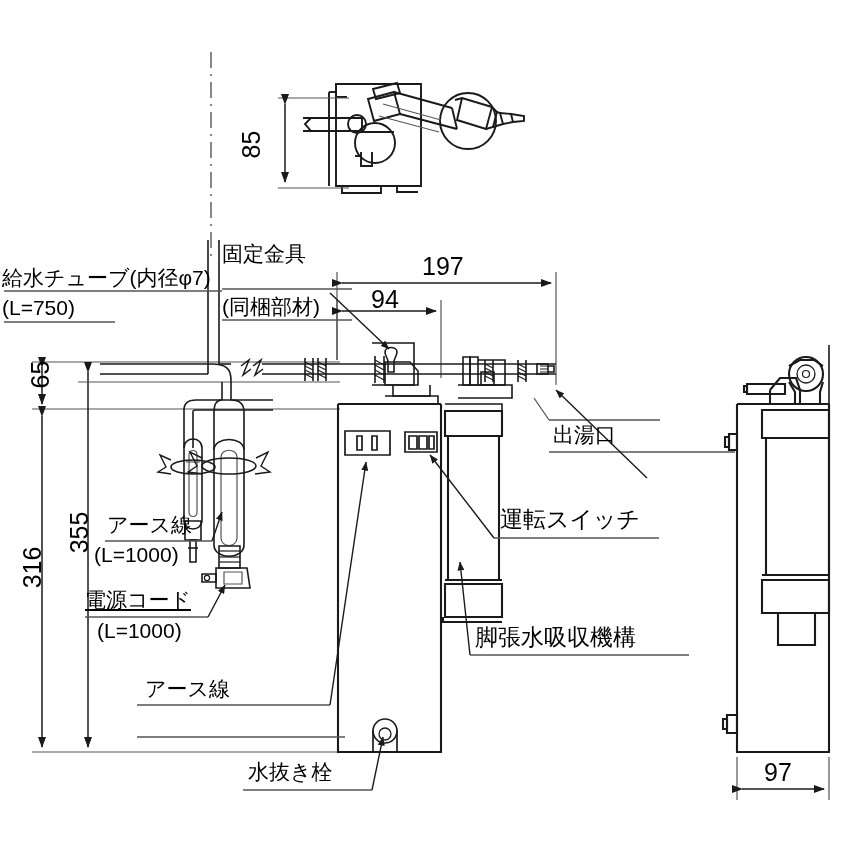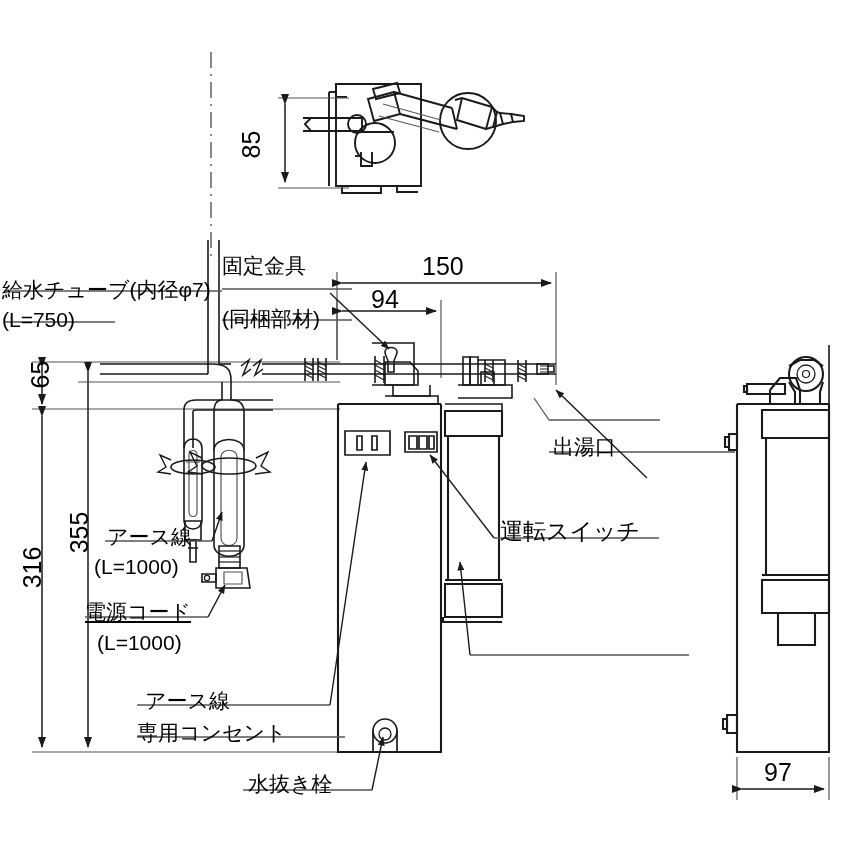--- a/index.html
+++ b/index.html
@@ -2,21 +2,21 @@
 <html><head>
 <meta charset="utf-8">
 <style>
   html,body{margin:0;padding:0;background:#ffffff;}
   body{width:864px;height:864px;overflow:hidden;
        font-family:"Liberation Sans","DejaVu Sans",sans-serif;color:#1a1a1a;}
   #root{position:relative;width:864px;height:864px;background:#fff;}
   svg{position:absolute;left:0;top:0;}
   .lbl{position:absolute;white-space:nowrap;color:#000;
        font-family:"Liberation Sans","DejaVu Sans",sans-serif;}
-  .jp{font-size:21px;letter-spacing:0px;margin-top:12px;}
+  .jp{font-size:21px;letter-spacing:0px;}
   .num{font-size:25px;font-family:"Liberation Sans","DejaVu Sans",sans-serif;}
   .rot{transform:rotate(-90deg);}
 </style>
 </head>
 <body>
 
 <div id="root">
 
 <svg width="864" height="864" viewBox="0 0 864 864">
   <defs>
@@ -343,33 +343,33 @@
 <div class="lbl jp" style="left:2px;  top:264px;">給水チューブ(内径φ7)</div>
 <div class="lbl jp" style="left:2px;  top:296px;">(L=750)</div>
 
 <div class="lbl jp" style="left:222px;top:240px;">固定金具</div>
 <div class="lbl jp" style="left:222px;top:293px;">(同梱部材)</div>
 
 <div class="lbl jp" style="left:553px;top:421px;">出湯口</div>
 
 <div class="lbl jp" style="left:500px;top:504px;font-size:23px;">運転スイッチ</div>
 
+<div class="lbl jp" style="left:475px;top:622px;font-size:23px;">脚張水吸収機構</div>
 
 <div class="lbl jp" style="left:107px;top:511px;">アース線</div>
 <div class="lbl jp" style="left:94px; top:543px;">(L=1000)</div>
 
 <div class="lbl jp" style="left:85px; top:586px;text-decoration:underline;">電源コード</div>
 <div class="lbl jp" style="left:97px; top:619px;">(L=1000)</div>
 
 <div class="lbl jp" style="left:145px;top:675px;">アース線</div>
-<div class="lbl jp" style="left:137px;top:707px;">専用コンセント</div>
 
 <div class="lbl jp" style="left:248px;top:758px;">水抜き栓</div>
 
 <div class="lbl num rot" style="left:238px;top:130px;">85</div>
-<div class="lbl num" style="left:422px;top:252px;">150</div>
+<div class="lbl num" style="left:422px;top:252px;">197</div>
 <div class="lbl num" style="left:371px;top:285px;">94</div>
 <div class="lbl num rot" style="left:27px; top:360px;">65</div>
 <div class="lbl num rot" style="left:59px; top:518px;">355</div>
 <div class="lbl num rot" style="left:12px; top:553px;">316</div>
 <div class="lbl num" style="left:764px;top:758px;">97</div>
 
 </div>
 
 </body></html>

